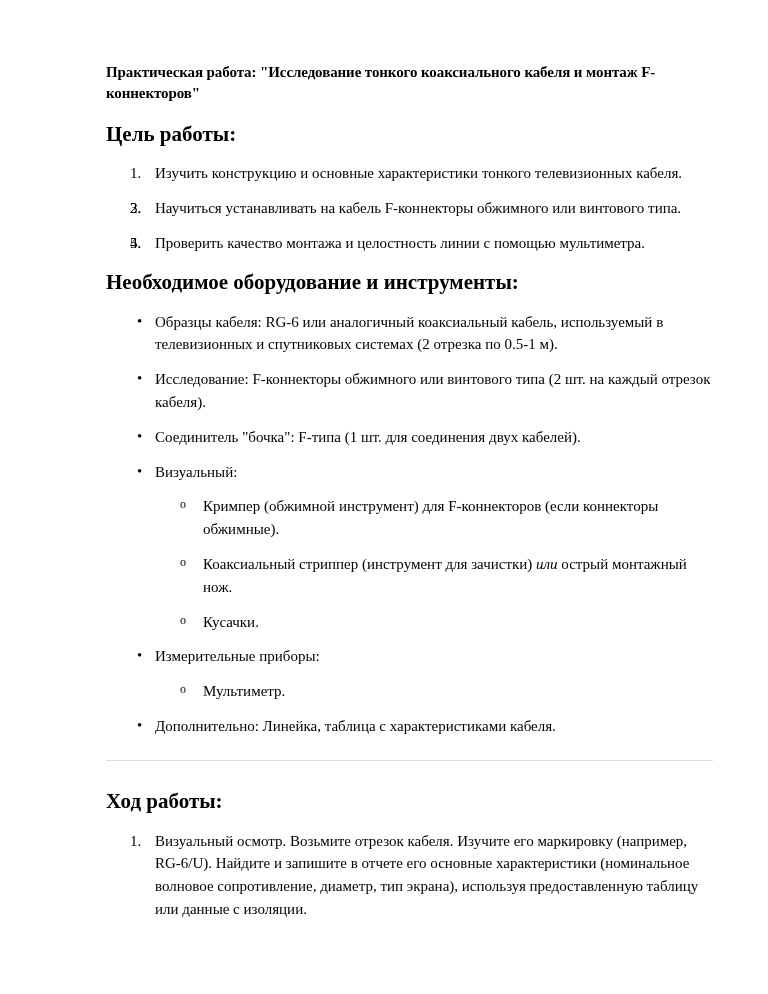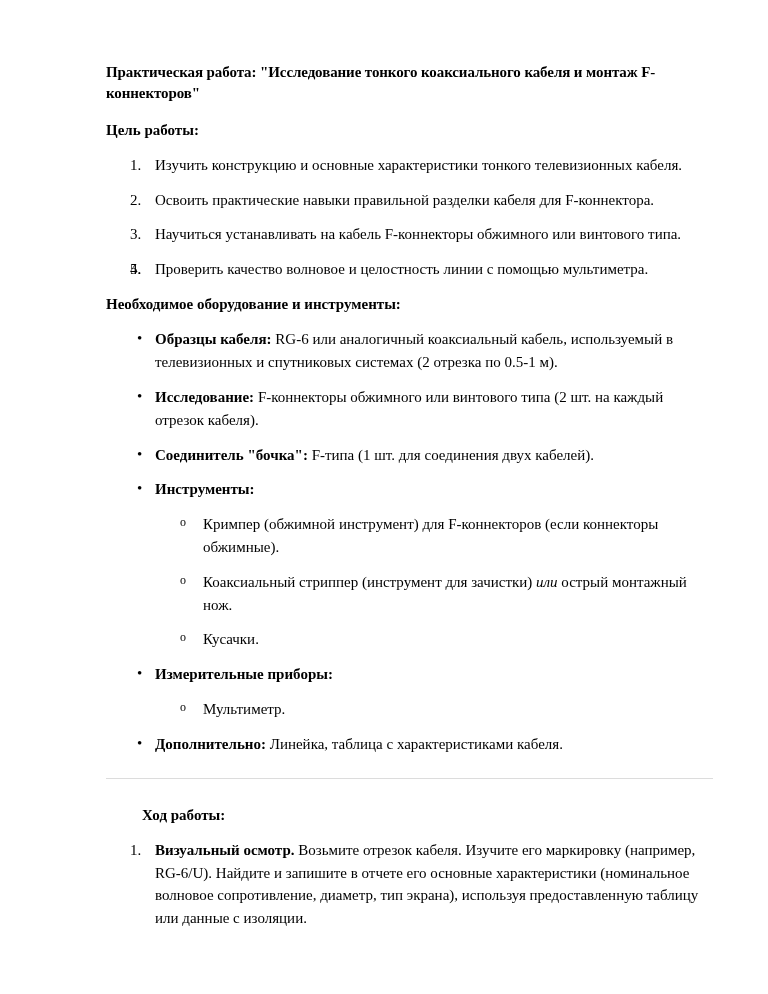--- a/index.html
+++ b/index.html
@@ -29,28 +29,27 @@
 
   
   .doc-title {
     font-size: 15px;
     font-weight: bold;
     line-height: 1.42;
     margin: 0 0 15px 0;
     letter-spacing: -0.1px;
   }
   .section-heading {
-    font-size: 15px;
+    font-size: 21px;
     font-weight: bold;
     line-height: 1.42;
     margin: 0 0 13px 0;
   }
   .section-heading.tight-top {
     margin-top: 0;
-    margin-left: 36px;
   }
 
   
   .divider {
     border: 0;
     border-top: 1px solid #dcdcdc;
     width: 607px;
     margin: 22px 0 26px 0;
     height: 0;
   }
@@ -120,21 +119,21 @@
   }
   ul.sub-list > li > .marker {
     position: absolute;
     left: 25px;
     top: 0px;
     font-size: 12px;
     line-height: 1.62;
     color: #000;
   }
 
-  .b { font-weight: bold; }
+  .b { font-weight: normal; }
   .i { font-style: italic; font-family: Liberation Serif, serif; }
 
   .blk { display: block; }
 </style>
 </head>
 <body>
 
 <div class="page">
   <div class="content">
 
@@ -145,32 +144,31 @@
 
     <h2 class="section-heading">Цель работы:</h2>
 
     <ol class="num-list">
       <li>
         <span class="marker">1.</span>
         <span>Изучить конструкцию и основные характеристики тонкого телевизионных кабеля.</span>
       </li>
       <li>
         <span class="marker">2.</span>
-        <span>Освоить практические навыки правильной разделки кабеля для F-коннектора.</span>
       </li>
       <li>
         <span class="marker">3.</span>
         <span>Научиться устанавливать на кабель F-коннекторы обжимного или винтового типа.</span>
       </li>
       <li>
         <span class="marker">4.</span>
       </li>
       <li>
         <span class="marker">5.</span>
-        <span>Проверить качество волновое и целостность линии с помощью мультиметра.</span>
+        <span>Проверить качество монтажа и целостность линии с помощью мультиметра.</span>
       </li>
     </ol>
 
     <h2 class="section-heading" style="">Необходимое оборудование и инструменты:</h2>
 
     <ul class="bullet-list">
 
       <li>
         <span class="marker">•</span>
         <span class="b">Образцы кабеля:</span><span> RG-6 или аналогичный коаксиальный кабель, используемый в телевизионных и спутниковых системах (2 отрезка по 0.5-1 м).</span>
@@ -181,21 +179,21 @@
         <span class="b">Исследование:</span><span> F-коннекторы обжимного или винтового типа (2 шт. на каждый отрезок кабеля).</span>
       </li>
 
       <li>
         <span class="marker">•</span>
         <span class="b">Соединитель "бочка":</span><span> F-типа (1 шт. для соединения двух кабелей).</span>
       </li>
 
       <li>
         <span class="marker">•</span>
-        <span class="b">Инструменты:</span><span></span>
+        <span class="b">Визуальный:</span><span></span>
         <ul class="sub-list">
           <li>
             <span class="marker">o</span>
             <span>Кримпер (обжимной инструмент) для F-коннекторов (если коннекторы обжимные).</span><span class="i"></span><span></span>
           </li>
           <li>
             <span class="marker">o</span>
             <span>Коаксиальный стриппер (инструмент для зачистки) </span><span class="i">или</span><span> острый монтажный нож.</span>
           </li>
           <li>

